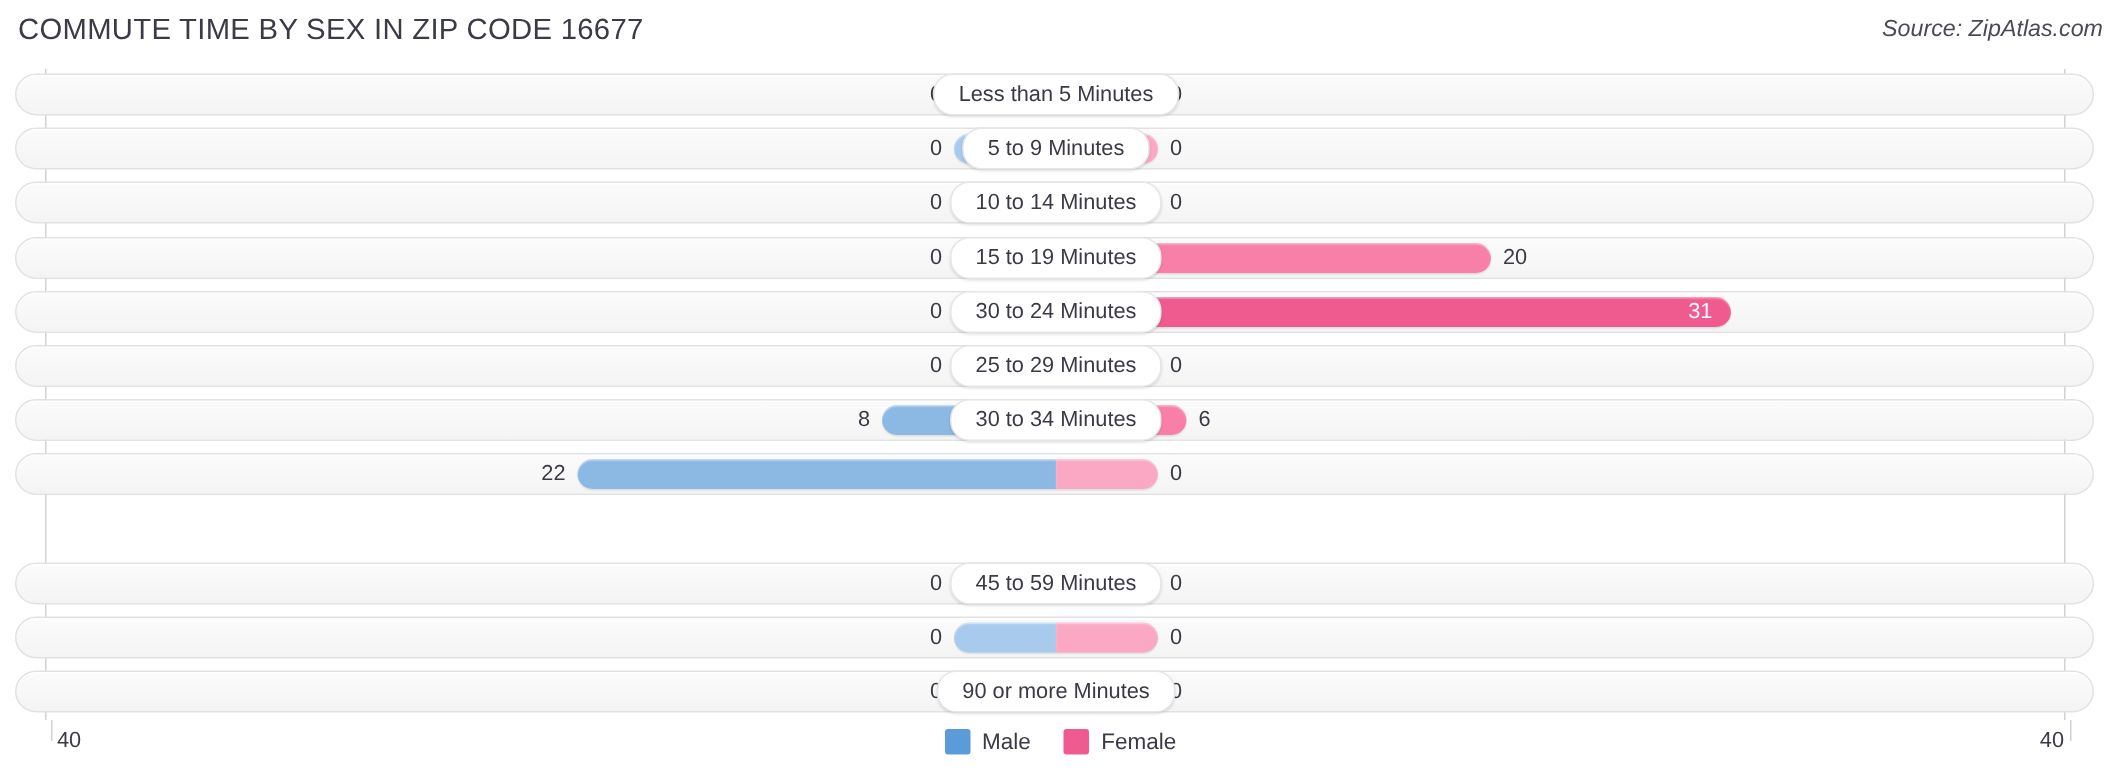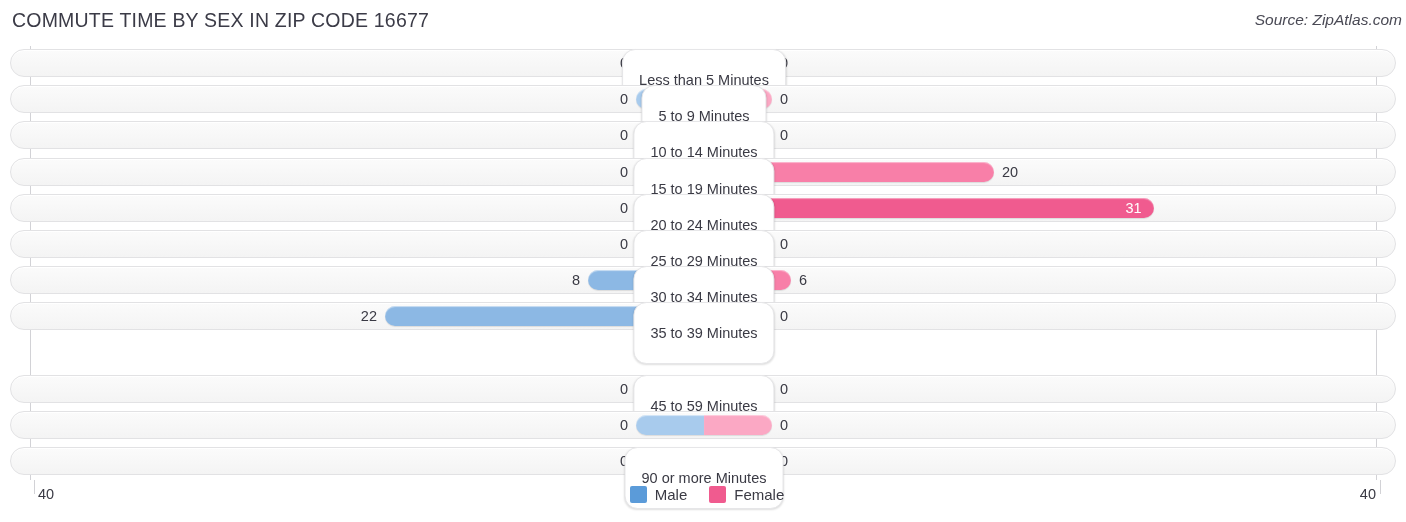--- a/index.html
+++ b/index.html
@@ -120,21 +120,21 @@
     color: #ffffff;
     white-space: nowrap;
   }
 
   
   .pill {
     position: absolute;
     top: -1px;
     height: 26px;
     line-height: 26px;
-    padding: 17px 16px;
+    padding: 0 16px;
     background: #ffffff;
     border: 1px solid #e6e6e8;
     border-radius: 13px;
     font-size: 14.5px;
     color: #3a3a44;
     white-space: nowrap;
     box-shadow: 0 1px 2px rgba(0,0,0,.13);
     transform: translateX(-50%);
     left: 693px;
     text-align: left;
@@ -227,42 +227,41 @@
         <div class="bar bar-female" style="left: 693px; width: 290px; background: rgb(248, 127, 168);"></div>
         <div class="val val-male" style="right: 767px;">0</div>
         <div class="val val-female" style="left: 991px;">20</div>
         <div class="pill">15 to 19 Minutes</div>
       </div>
       <div class="row" style="top: 147.8px;">
         <div class="bar bar-male" style="left: 625px; width: 68px;"></div>
         <div class="bar bar-female" style="left: 693px; width: 449.5px; background: rgb(240, 91, 143);"></div>
         <div class="val val-male" style="right: 767px;">0</div>
         <div class="val-in" style="left: 1114.5px;">31</div>
-        <div class="pill">20 to 24 Minutes</div>
+        <div class="pill">30 to 24 Minutes</div>
       </div>
       <div class="row" style="top: 184px;">
         <div class="bar bar-male" style="left: 625px; width: 68px;"></div>
         <div class="bar bar-female" style="left: 693px; width: 68px;"></div>
         <div class="val val-male" style="right: 767px;">0</div>
         <div class="val val-female" style="left: 769px;">0</div>
         <div class="pill">25 to 29 Minutes</div>
       </div>
       <div class="row" style="top: 220.2px;">
         <div class="bar bar-male" style="left: 577px; width: 116px; background: rgb(140, 184, 228);"></div>
         <div class="bar bar-female" style="left: 693px; width: 87px; background: rgb(248, 127, 168);"></div>
         <div class="val val-male" style="right: 815px;">8</div>
         <div class="val val-female" style="left: 788px;">6</div>
         <div class="pill">30 to 34 Minutes</div>
       </div>
       <div class="row" style="top: 256.4px;">
         <div class="bar bar-male" style="left: 374px; width: 319px; background: rgb(140, 184, 228);"></div>
         <div class="bar bar-female" style="left: 693px; width: 68px;"></div>
         <div class="val val-male" style="right: 1018px;">22</div>
         <div class="val val-female" style="left: 769px;">0</div>
-        <div class="pill">35 to 39 Minutes</div>
       </div>
       <div class="row" style="top: 328.8px;">
         <div class="bar bar-male" style="left: 625px; width: 68px;"></div>
         <div class="bar bar-female" style="left: 693px; width: 68px;"></div>
         <div class="val val-male" style="right: 767px;">0</div>
         <div class="val val-female" style="left: 769px;">0</div>
         <div class="pill">45 to 59 Minutes</div>
       </div>
       <div class="row" style="top: 365px;">
         <div class="bar bar-male" style="left: 625px; width: 68px;"></div>

